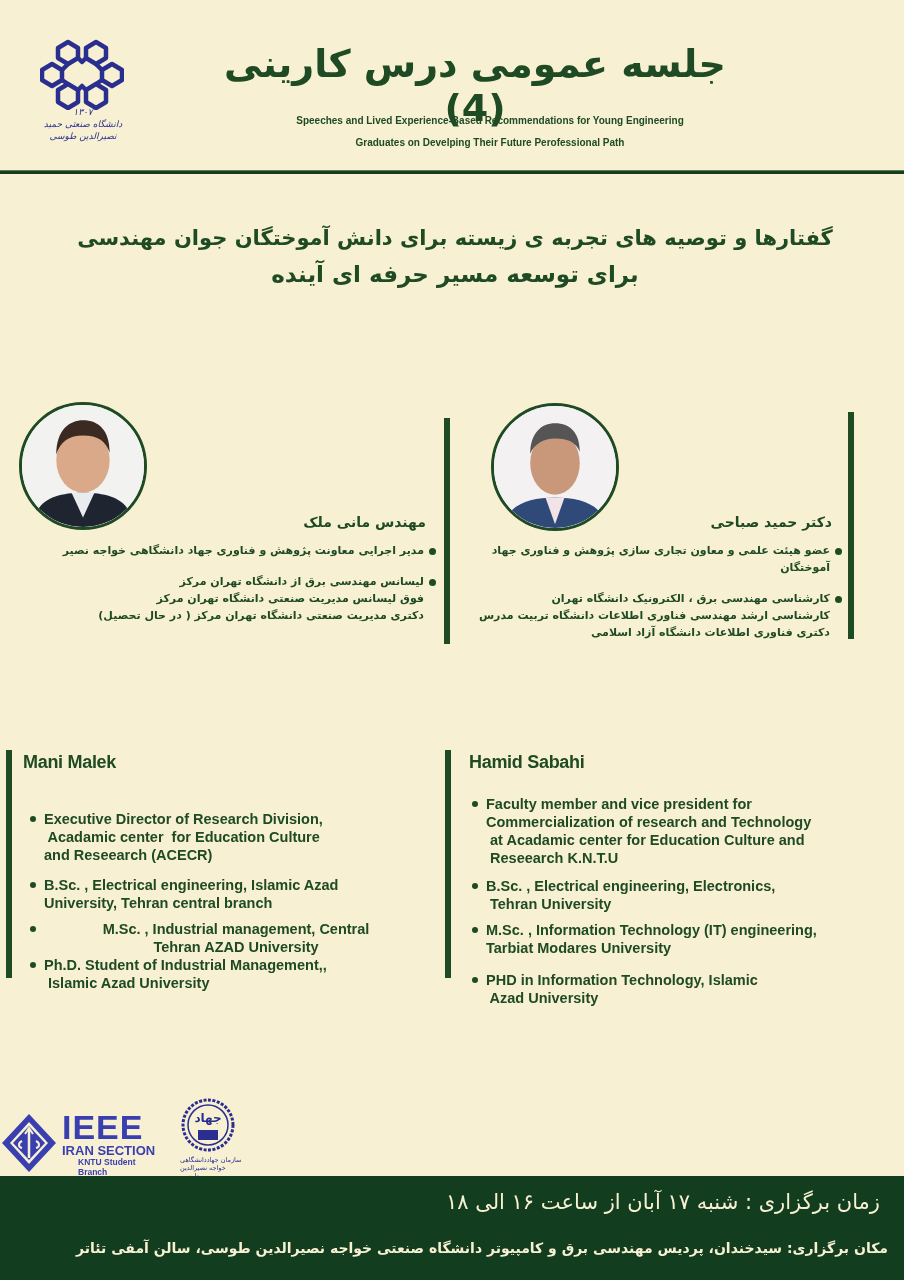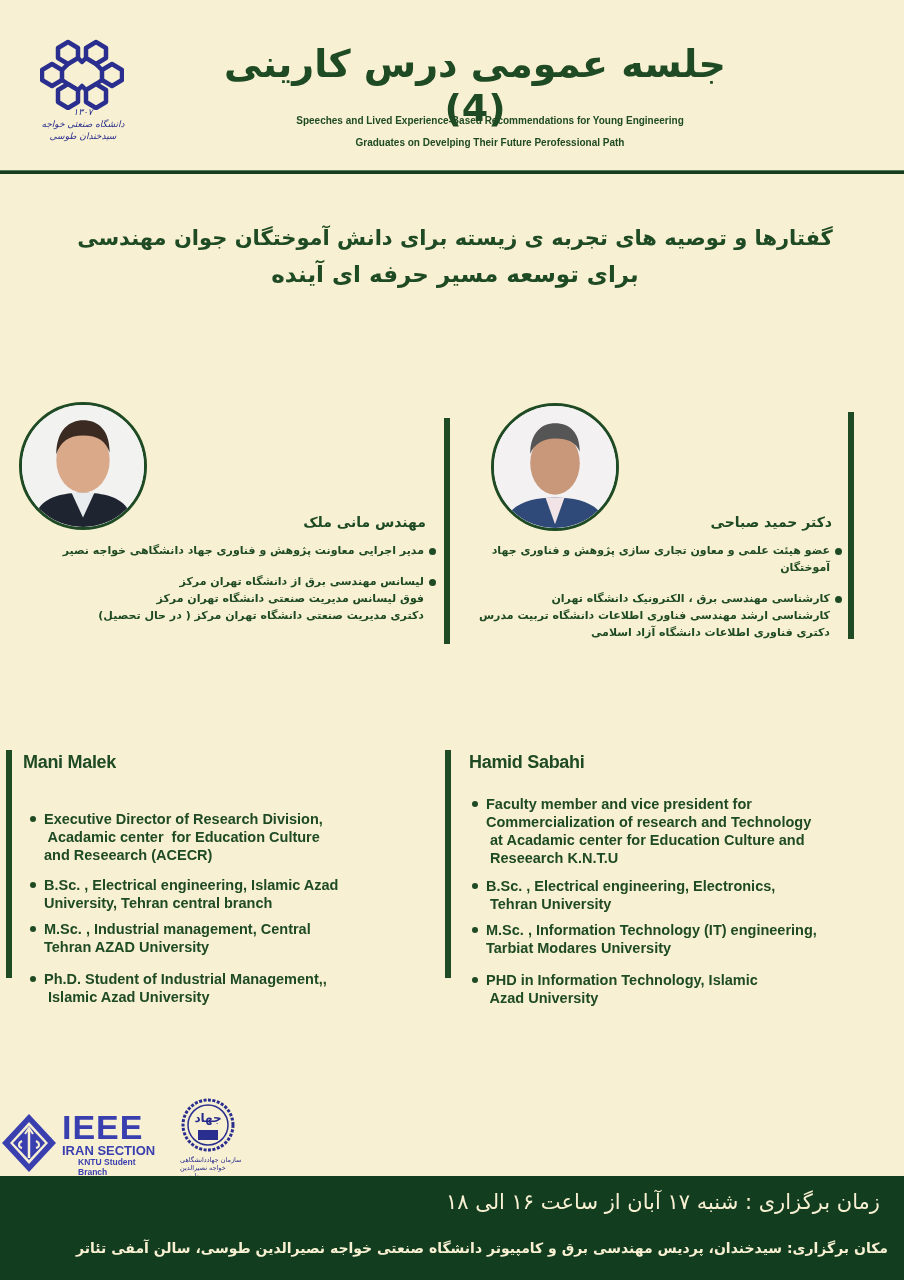--- a/index.html
+++ b/index.html
@@ -93,21 +93,21 @@
       <path d="M56 46 L66 52 L66 64 L56 70 L46 64 L46 52 Z"></path>
       <path d="M38 20 L42 24 L46 20"></path>
       <path d="M22 32 L28 26 M62 32 L56 26"></path>
       <path d="M22 42 L28 46 M62 42 L56 46"></path>
       <path d="M38 52 L42 48 L46 52"></path>
     </g>
   </svg>
 </div>
 <div class="abs uni-caption">
   <div>۱۳۰۷</div>
-  <div>دانشگاه صنعتی خواجه سیدخندان طوسی</div>
+  <div>دانشگاه صنعتی حمید نصیرالدین طوسی</div>
 </div>
 
 <div class="abs main-title">جلسه عمومی درس کارینی (4)</div>
 
 <div class="abs subtitle-en">
   <div>Speeches and Lived Experience-Based Recommendations for Young Engineering</div>
   <div>Graduates on Develping Their Future Perofessional Path</div>
 </div>
 
 <div class="abs header-rule"></div>
@@ -166,21 +166,21 @@
 <ul class="abs en-list" style="left:28px; top:810px; width:400px;">
   <li style="margin-bottom:12px;">
     <span>Executive Director of Research Division,</span>
     <span style="white-space:pre;"> Acadamic center  for Education Culture</span>
     <span>and Reseearch (ACECR)</span>
   </li>
   <li style="margin-bottom:8px;">
     <span>B.Sc. , Electrical engineering, Islamic Azad</span>
     <span>University, Tehran central branch</span>
   </li>
-  <li style="margin-bottom:14px;">
+  <li style="text-align:center;">
     <span>M.Sc. , Industrial management, Central</span>
     <span>Tehran AZAD University</span>
   </li>
   <li>
     <span>Ph.D. Student of Industrial Management,,</span>
     <span style="white-space:pre;"> Islamic Azad University</span>
   </li>
 </ul>
 <div class="abs vbar" style="left:445px; top:750px; height:228px;"></div>
 

